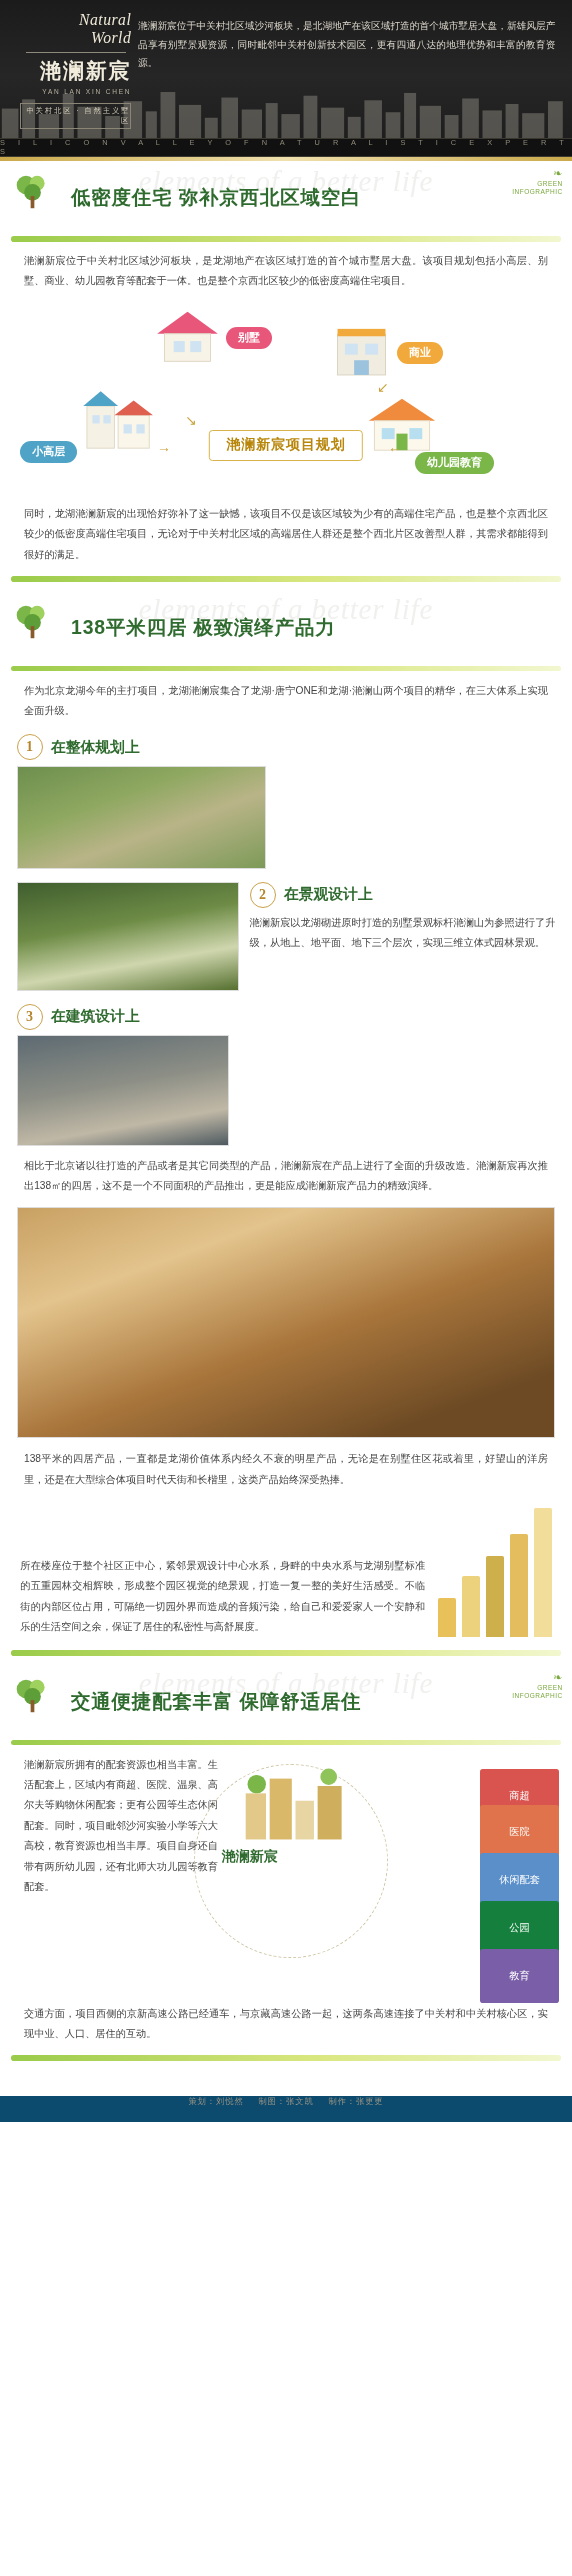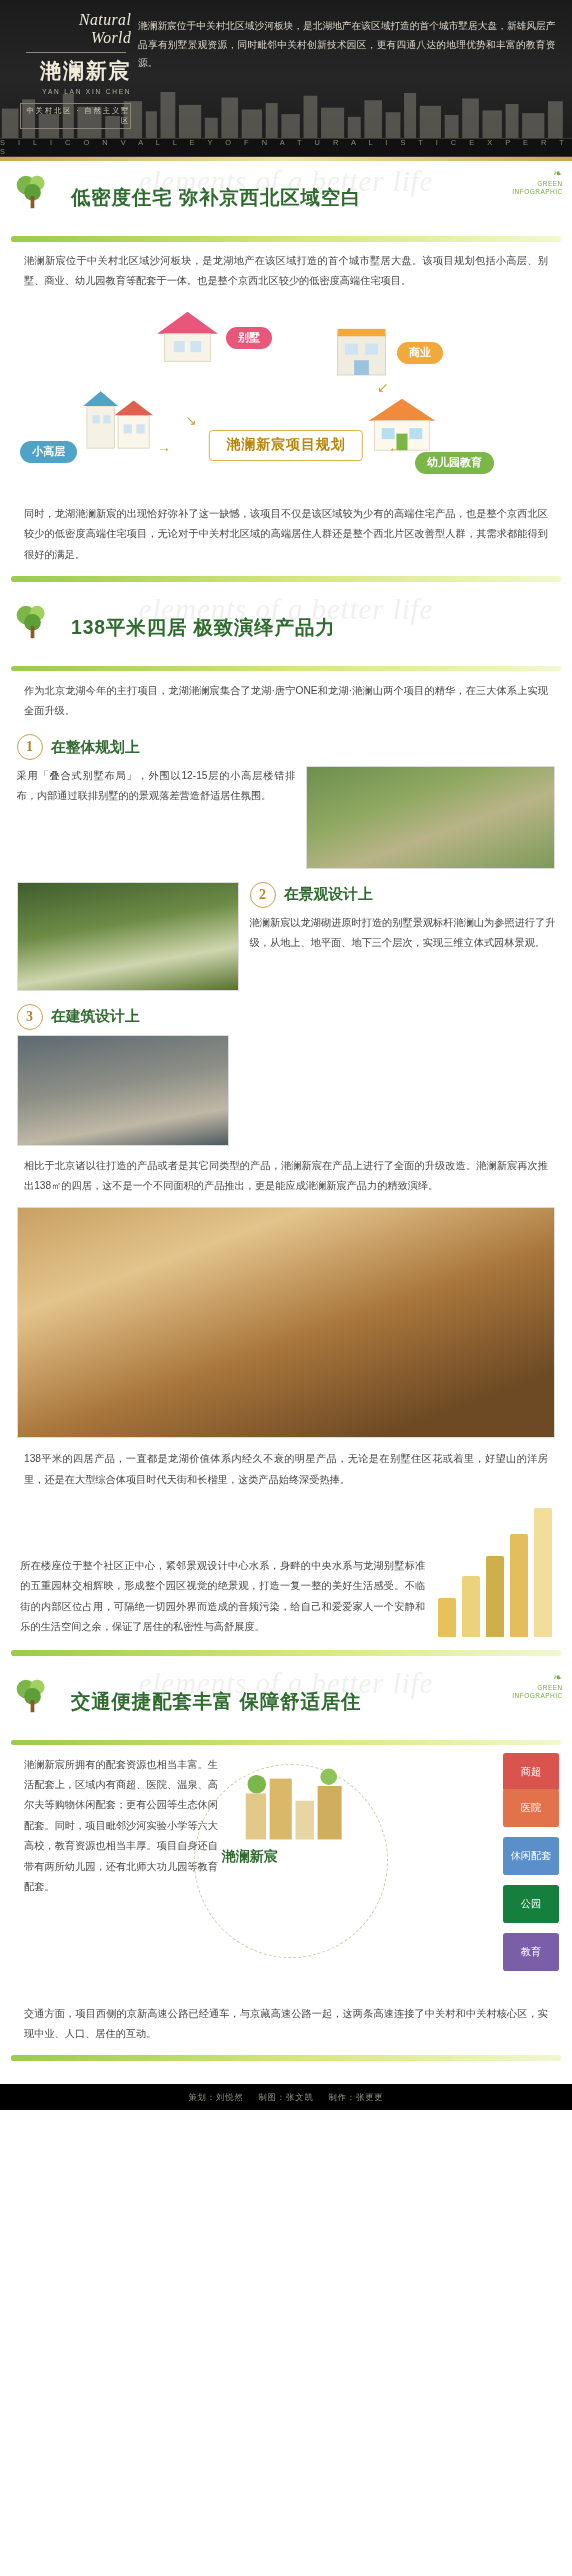--- a/index.html
+++ b/index.html
@@ -123,28 +123,28 @@
   .ph-living { background:linear-gradient(160deg,#c8a063 0%,#e3c48c 25%,#a9763c 55%,#6d4a24 85%); }
 
   .bigphoto { margin:11px 16.6px; height:231px; border:0.9px solid #ddd; }
 
   
   .chartrow { display:flex; margin:9.2px 20.3px 3.7px 20.3px; gap:13px; align-items:flex-end; }
   .chart-txt { font-size:10.2px; line-height:2.0; color:#444; text-align:justify; flex:1; }
   .bars { display:flex; align-items:flex-end; gap:6.5px; height:138px; flex:0 0 auto; }
   .bar { width:17.5px; border-radius:1.8px 1.8px 0 0; }
   .chip {
-    position:absolute; right:13px; width:56px; text-align:center;
-    color:#fff; font-size:10.2px; padding:12px 0; border-radius:2.8px;
+    position:absolute; right:13px; width:79px; text-align:center;
+    color:#fff; font-size:10.2px; padding:20px 0; border-radius:2.8px;margin-top:16px;
   }
 
   
   .footer {
-    margin-top:14px; height:26px; background:#000000; color:#9a9484;
-    display:flex; align-items:center; justify-content:center;
+    margin-top:26px; height:26px; background:#0c4a6e; color:#9a9484;
+    display:flex; justify-content:center;
     font-size:8.3px; letter-spacing:0.9px; gap:14.8px;
   }
   .goldline { height:4.6px; background:linear-gradient(90deg,#caa94a,#efe0ad,#caa94a); }
 </style>
 </head>
 <body>
 
 <div class="page">
 
   <div class="header">
@@ -277,21 +277,20 @@
     <div class="title-rule"></div>
 
     <p class="body"><span>作为北京龙湖今年的主打项目，龙湖滟澜宸集合了龙湖·唐宁ONE和龙湖·滟澜山两个项目的精华，在三大体系上实现全面升级。</span></p>
 
     <div class="numblock">
       <div class="num-head">
         <div class="num-circle">1</div>
         <div class="num-title">在整体规划上</div>
       </div>
       <div class="num-row">
-        <div class="num-txt">采用「叠合式别墅布局」，外围以12-15层的小高层楼错排布，内部通过联排别墅的的景观落差营造舒适居住氛围。</div>
         <div class="photo ph-aerial" style="width:249px;height:103px;"></div>
       </div>
     </div>
 
     <div class="numblock">
       <div class="num-row">
         <div class="photo ph-street" style="width:222px;height:109px;"></div>
         <div style="flex:1;">
           <div class="num-head">
             <div class="num-circle">2</div>

